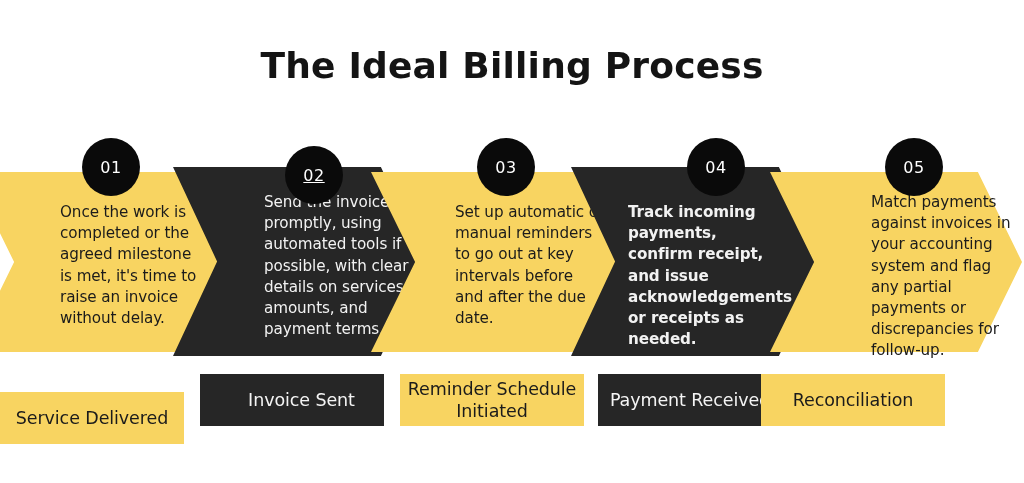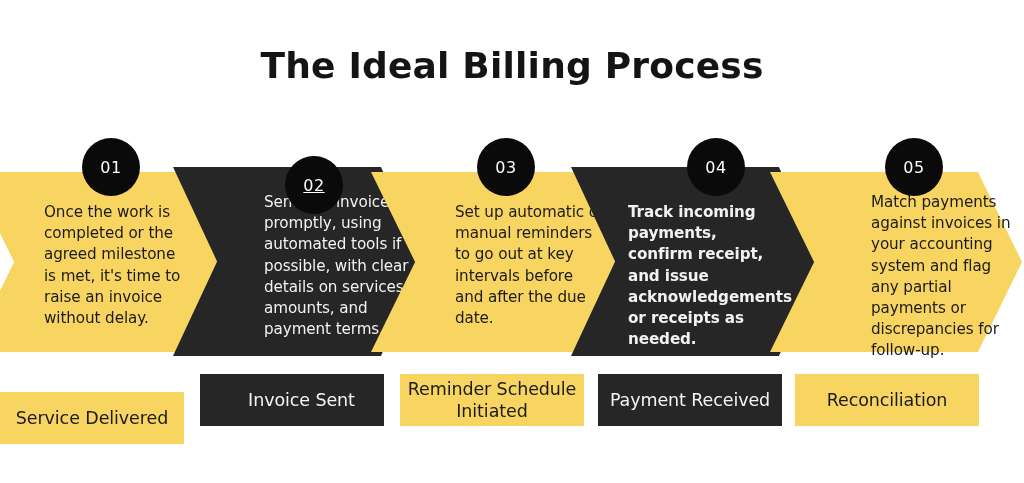--- a/index.html
+++ b/index.html
@@ -100,42 +100,42 @@
 </head>
 <body>
 
 <div class="canvas">
 
   <div class="title">The Ideal Billing Process</div>
 
   <div class="chevron-row">
 
     <div class="chev yellow" style="left:-30px; top:172px; width:252px; height:180px;"></div>
-    <div class="chev-text on-yellow" style="left:44px; top:202px; width:140px;">Once the work is completed or the agreed milestone is met, it's time to raise an invoice without delay.</div>
+    <div class="chev-text on-yellow" style="left:60px; top:202px; width:140px;">Once the work is completed or the agreed milestone is met, it's time to raise an invoice without delay.</div>
     <div class="badge" style="left:82px; top:138px;">01</div>
 
     <div class="chev dark" style="left:173px; top:167px; width:252px; height:189px;"></div>
     <div class="chev-text on-dark" style="left:256px; top:192px; width:152px;margin-left:8px;">Send the invoice promptly, using automated tools if possible, with clear details on services, amounts, and payment terms.</div>
-    <div class="badge" style="left:285px; top:156px;text-decoration:underline;">02</div>
+    <div class="badge" style="left:285px; top:146px;text-decoration:underline;">02</div>
 
     <div class="chev yellow" style="left:371px; top:172px; width:252px; height:180px;"></div>
     <div class="chev-text on-yellow" style="left:455px; top:202px; width:150px;">Set up automatic or manual reminders to go out at key intervals before and after the due date.</div>
     <div class="badge" style="left:477px; top:138px;">03</div>
 
     <div class="chev dark" style="left:571px; top:167px; width:252px; height:189px;"></div>
     <div class="chev-text on-dark" style="left:628px; top:202px; width:152px;font-weight:bold;">Track incoming payments, confirm receipt, and issue acknowledgements or receipts as needed.</div>
     <div class="badge" style="left:687px; top:138px;">04</div>
 
     <div class="chev yellow" style="left:770px; top:172px; width:252px; height:180px;"></div>
     <div class="chev-text on-yellow" style="left:850px; top:192px; width:152px;margin-left:21px;">Match payments against invoices in your accounting system and flag any partial payments or discrepancies for follow-up.</div>
     <div class="badge" style="left:885px; top:138px;">05</div>
 
   </div>
 
   <div class="label-row">
     <div class="label-bar yellow" style="left:0px; top:374px; width:184px; height:52px;margin-top:18px;">Service Delivered</div>
     <div class="label-bar dark" style="left:200px; top:374px; width:184px; height:52px;padding-left:25px;">Invoice Sent</div>
     <div class="label-bar yellow" style="left:400px; top:374px; width:184px; height:52px;">Reminder Schedule Initiated</div>
     <div class="label-bar dark" style="left:598px; top:374px; width:184px; height:52px;">Payment Received</div>
-    <div class="label-bar yellow" style="left:795px; top:374px; width:184px; height:52px;">Reconciliation</div>
+    <div class="label-bar yellow" style="left:761px; top:374px; width:184px; height:52px;">Reconciliation</div>
   </div>
 
 </div>
 
 </body></html>

